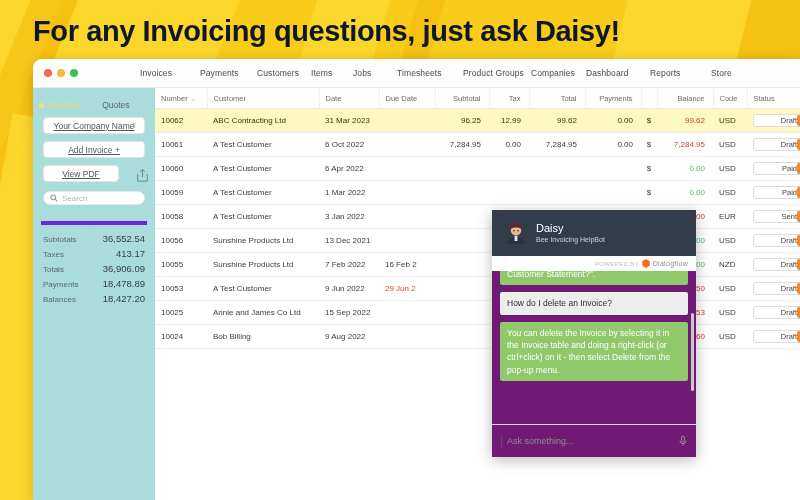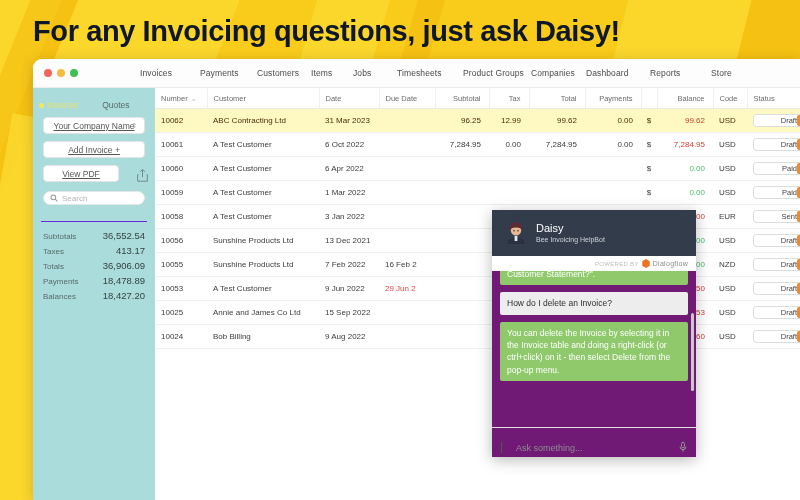--- a/index.html
+++ b/index.html
@@ -83,21 +83,21 @@
   }
   .rowwrap { position:relative; }
   .avatar-sm {
     position:absolute; left:4px; top:2px; width:13px; height:13px; border-radius:2px;
   }
   .searchbar {
     margin:9px 10px 0 10px; height:14px; background:#fff; border-radius:8px;
     display:flex; align-items:center; gap:4px; padding:0 6px;
     font-size:8px; color:#b4b4b4; border:1px solid #e6e6e6;
   }
-  .summary { margin:16px 8px 0 8px; border-top:1px solid #6d28d9; padding-top:6px; }
+  .summary { margin:16px 8px 0 8px; border-top:4px solid #6d28d9; padding-top:6px; }
   .srow { display:flex; justify-content:space-between; align-items:baseline; padding:2px 2px; }
   .slabel { font-size:8px; color:#596b6a; }
   .sval { font-size:9.5px; color:#34403f; font-weight:500; }
 
   
   #table { flex:1; background:#fff; position:relative; overflow:hidden; }
   table { width:100%; border-collapse:collapse; table-layout:fixed; }
   thead th {
     font-size:7.5px; font-weight:normal; color:#6c6c6c; text-align:left;
     padding:6px 4px 5px 6px; border-bottom:1px solid #e9e9e9;
@@ -148,22 +148,22 @@
     letter-spacing:.3px; background:#fff;
   }
   #powered .dfname { font-size:7px; color:#8a8a8a; }
   #msgs { flex:1; padding:2px 8px 4px 8px; overflow:hidden; position:relative; }
   .bub { border-radius:2px; padding:5px 7px; font-size:8.5px; line-height:1.45; margin-bottom:7px; }
   .bub.bot { background:#8FC96B; color:#fff; }
   .bub.user { background:#EDEDED; color:#2e2e2e; }
   .bub.clipped { margin-top:-10px; }
   #sb { position:absolute; right:2px; top:42px; width:3px; height:78px; background:#c9c9c9; border-radius:2px; }
   #chatinput {
-    height:30px; border-top:1px solid #e2e2e2; display:flex; align-items:flex-end;
-    padding:4px 9px; gap:14px;
+    height:30px; border-top:1px solid #e2e2e2; display:flex; align-items:center;
+    padding:16px 9px; gap:5px;
   }
   #chatinput .caretbar { width:1px; height:11px; background:#555; }
   #chatinput .ph { flex:1; font-size:9px; color:#8d8d8d; }
   .mic { width:8px; color:#9a9a9a; }
 </style>
 </head>
 <body>
 
 <div id="bg">
   <div class="band b1"></div>

